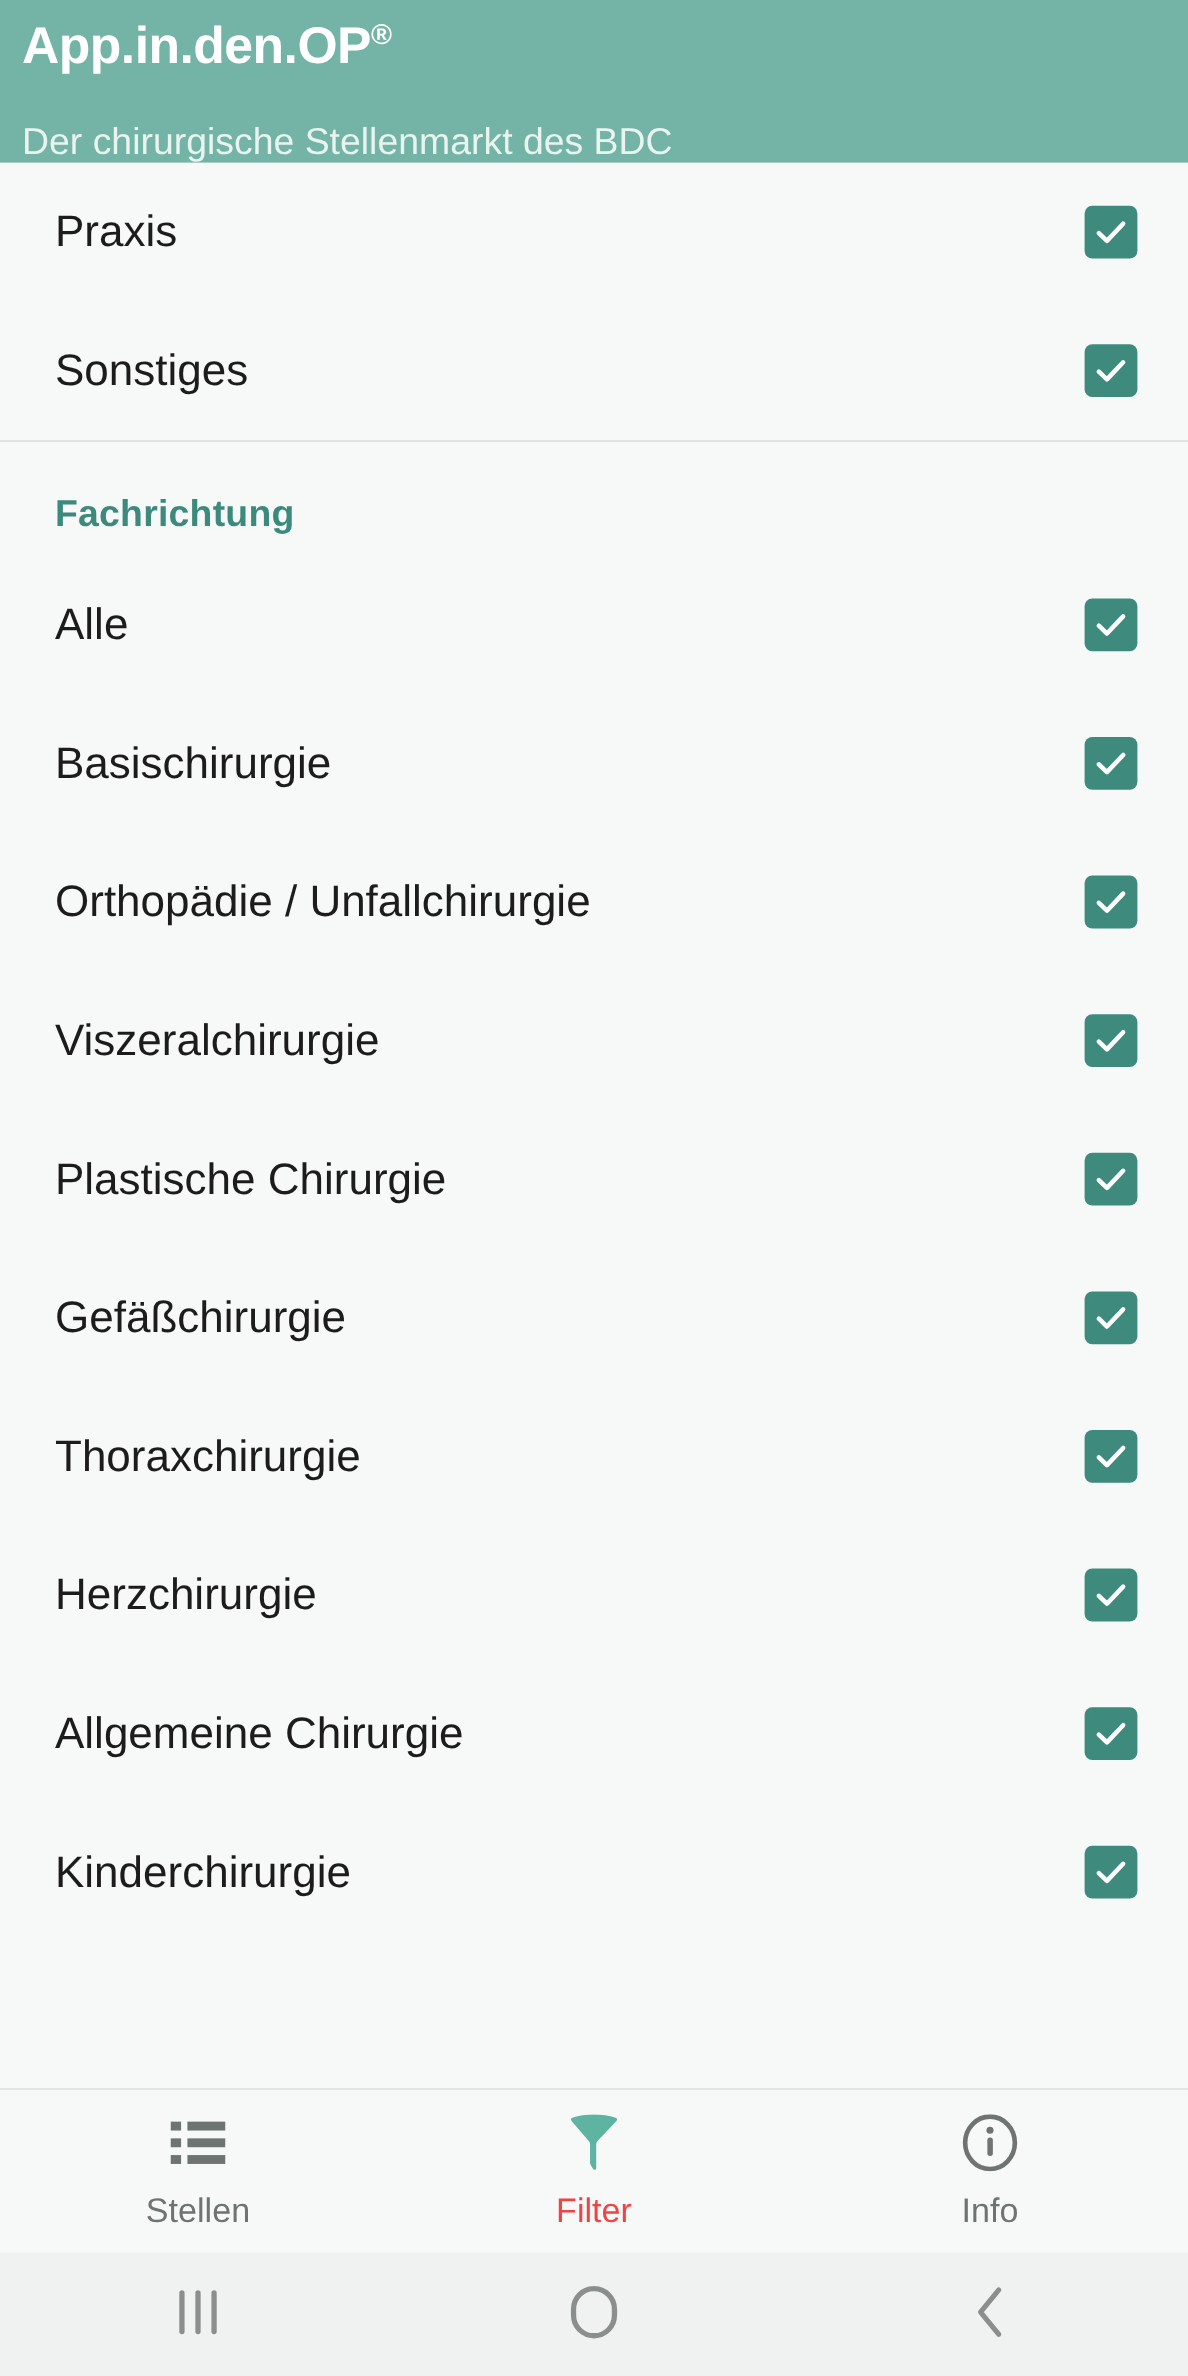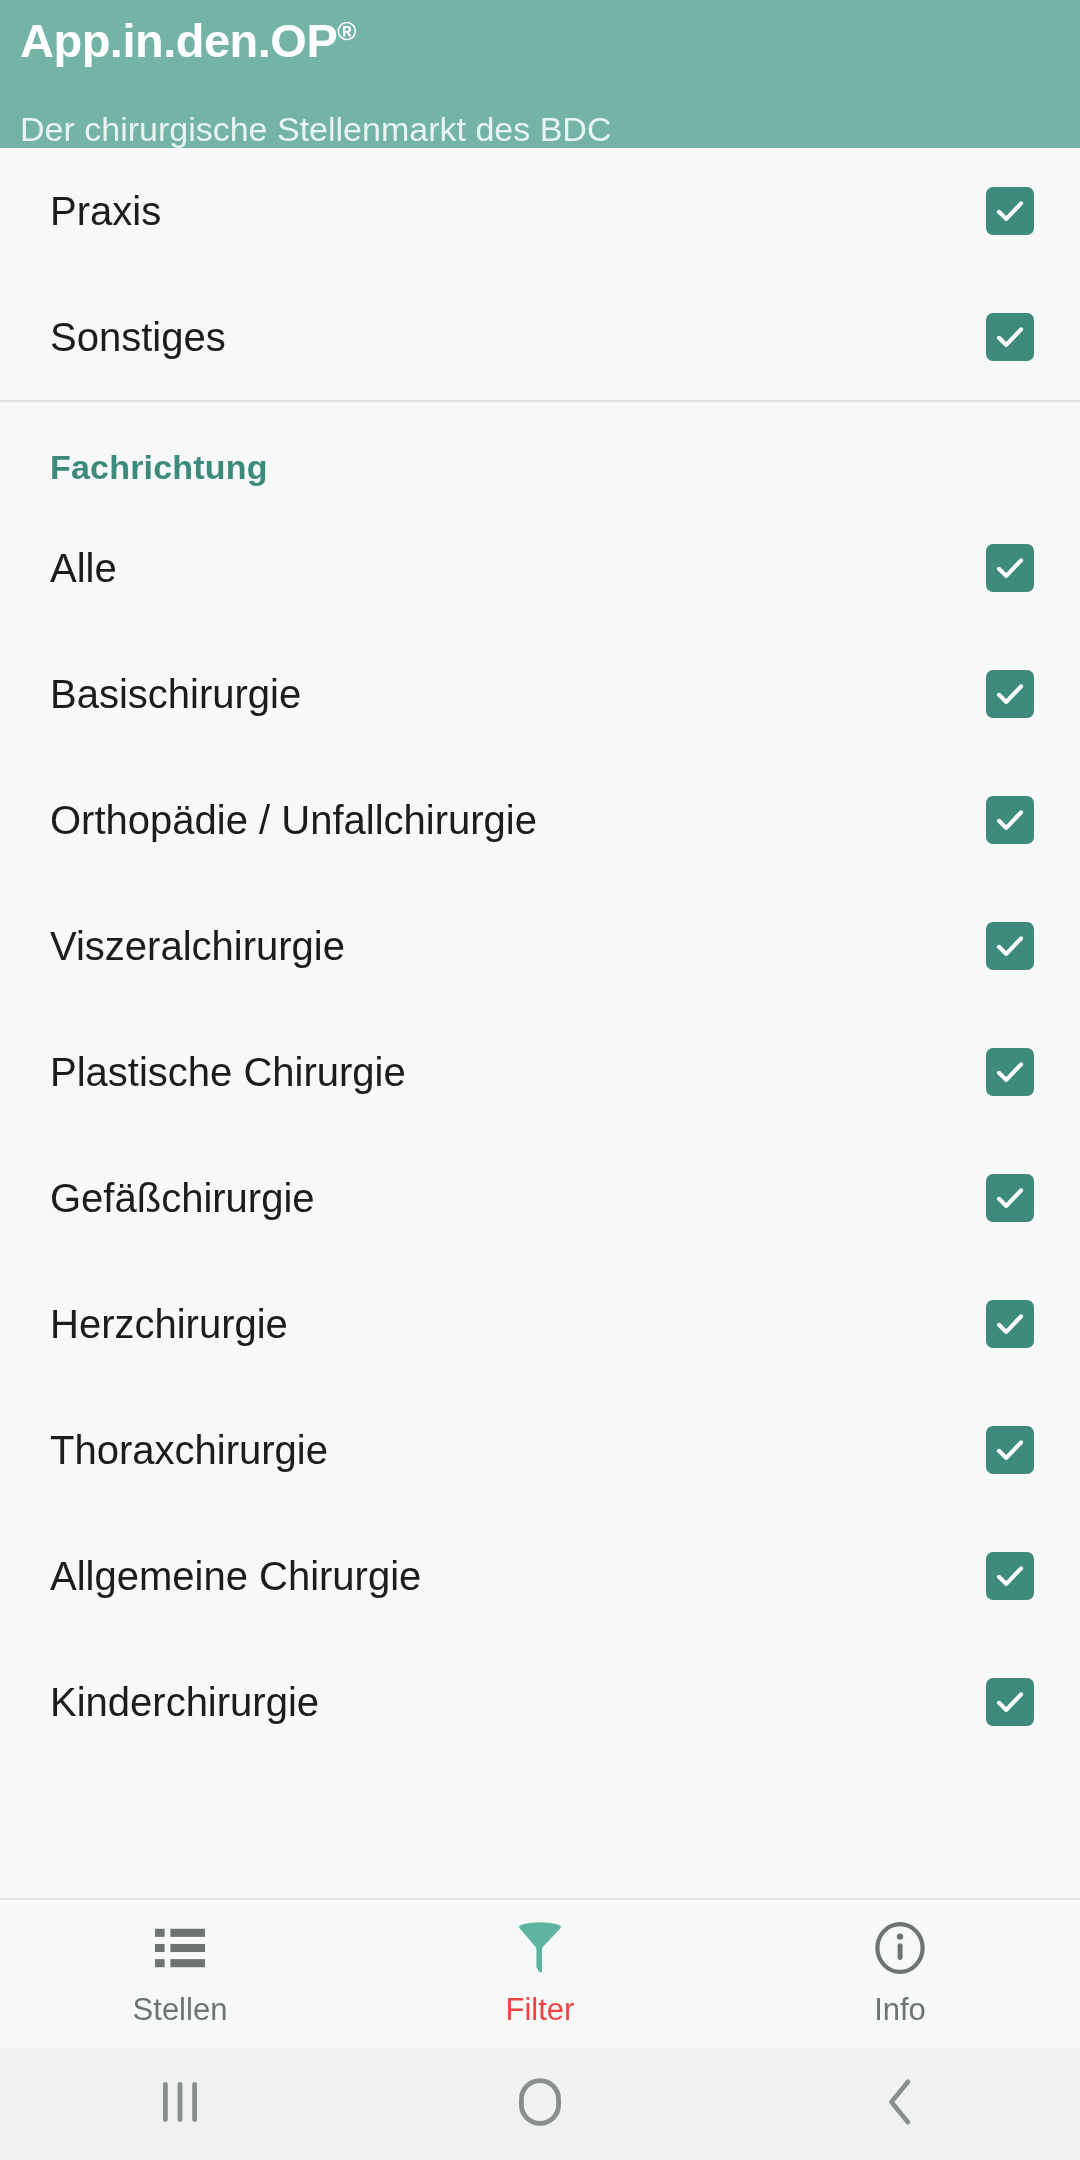--- a/index.html
+++ b/index.html
@@ -227,30 +227,30 @@
     <div class="row">
       <div class="row-label">Gefäßchirurgie</div>
       <div class="checkbox">
         <svg width="34" height="34" viewBox="0 0 24 24" aria-hidden="true">
             <path d="M4.2 12.6 L9.4 17.6 L19.8 6.6" fill="none" stroke="#ffffff" stroke-width="2.9" stroke-linecap="round" stroke-linejoin="round"></path>
           </svg>
       </div>
     </div>
 
     <div class="row">
+      <div class="row-label">Thoraxchirurgie</div>
+      <div class="checkbox">
+        <svg width="34" height="34" viewBox="0 0 24 24" aria-hidden="true">
+            <path d="M4.2 12.6 L9.4 17.6 L19.8 6.6" fill="none" stroke="#ffffff" stroke-width="2.9" stroke-linecap="round" stroke-linejoin="round"></path>
+          </svg>
+      </div>
+    </div>
+
+    <div class="row">
       <div class="row-label">Herzchirurgie</div>
-      <div class="checkbox">
-        <svg width="34" height="34" viewBox="0 0 24 24" aria-hidden="true">
-            <path d="M4.2 12.6 L9.4 17.6 L19.8 6.6" fill="none" stroke="#ffffff" stroke-width="2.9" stroke-linecap="round" stroke-linejoin="round"></path>
-          </svg>
-      </div>
-    </div>
-
-    <div class="row">
-      <div class="row-label">Thoraxchirurgie</div>
       <div class="checkbox">
         <svg width="34" height="34" viewBox="0 0 24 24" aria-hidden="true">
             <path d="M4.2 12.6 L9.4 17.6 L19.8 6.6" fill="none" stroke="#ffffff" stroke-width="2.9" stroke-linecap="round" stroke-linejoin="round"></path>
           </svg>
       </div>
     </div>
 
     <div class="row">
       <div class="row-label">Allgemeine Chirurgie</div>
       <div class="checkbox">

